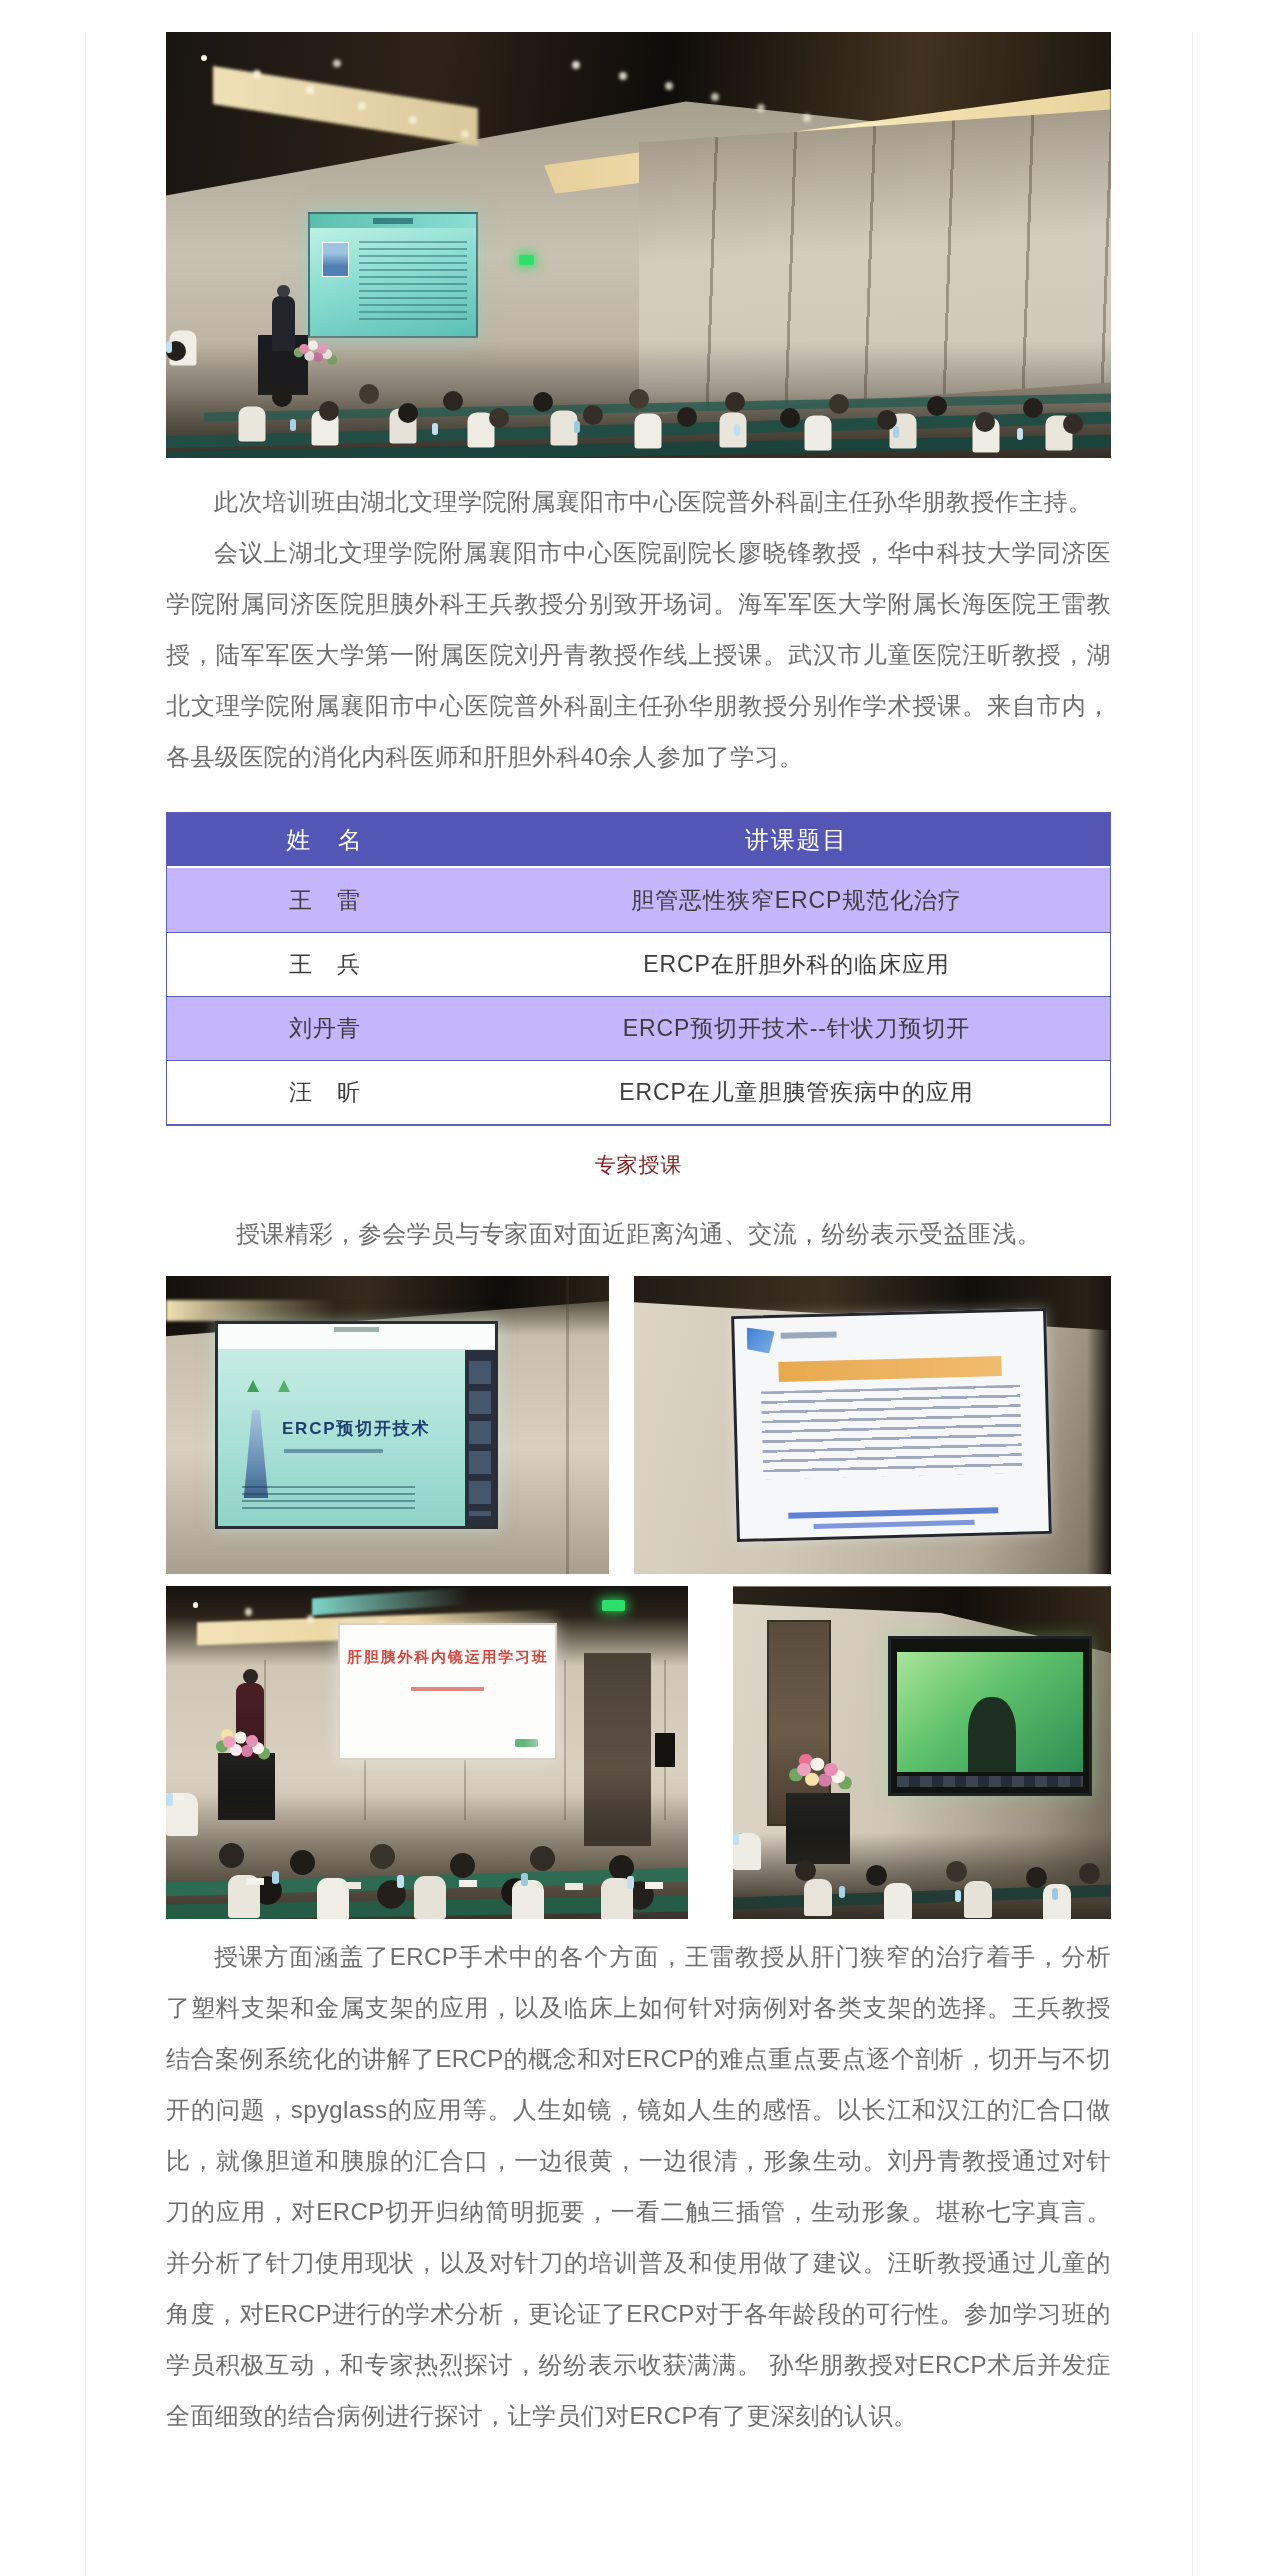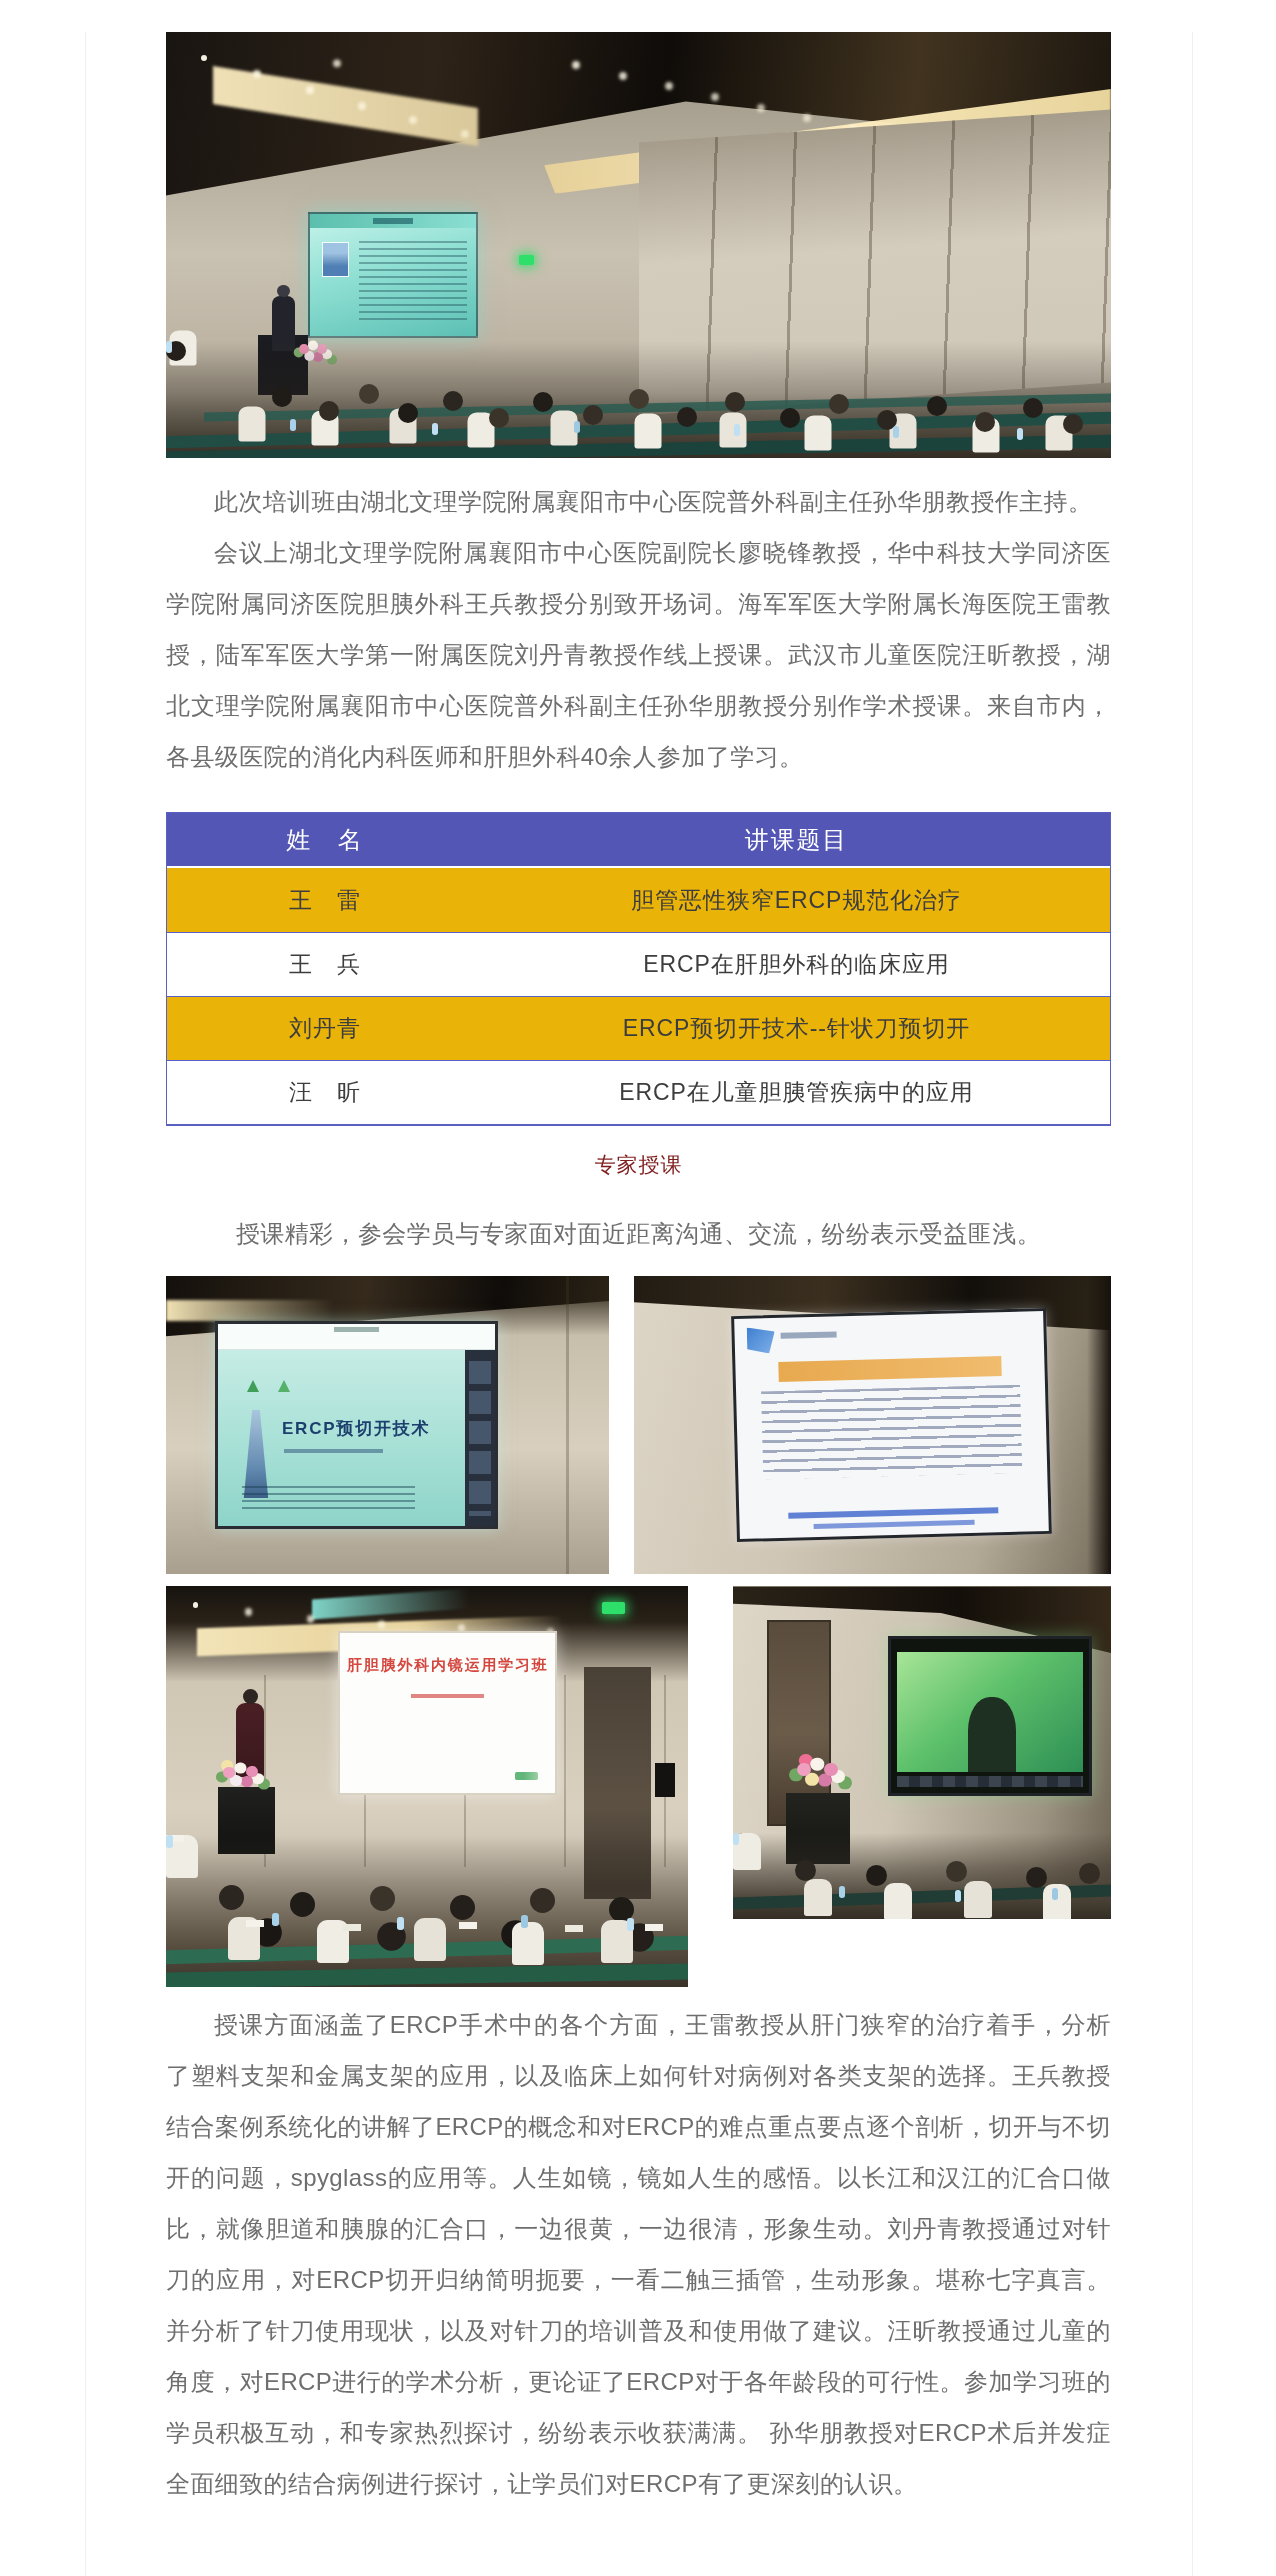--- a/index.html
+++ b/index.html
@@ -36,21 +36,21 @@
     border:1.8px solid #5a5fc4; border-bottom-width:2.7px;
     font-size:23px; color:#3d3d3d;
   }
   table.lecture th {
     background:#5356b4; color:#ffffff; font-weight:normal; font-size:24px;
     height:55px; text-align:center; letter-spacing:1.8px; border-bottom:2.7px solid #ffffff;
   }
   table.lecture td { height:64px; text-align:center; letter-spacing:0.9px; }
   table.lecture .col-name  { width:33.5%; }
   table.lecture .col-topic { width:66.5%; }
-  table.lecture tbody tr.alt  td { background:#eab308; }
+  table.lecture tbody tr.alt  td { background:#c4b5fd; }
   table.lecture tbody tr.plain td { background:#ffffff; }
   table.lecture tbody tr + tr td { border-top:1.8px solid #5a5fc4; }
 
   
   .photo { position:relative; overflow:hidden; background:#c9c2b2; }
   .photo-row { display:flex; justify-content:space-between; }
   .rowA { margin-top:17px; }
   .rowB { margin-top:12.4px; }
 
   
@@ -185,21 +185,21 @@
   .a2-orange { position:absolute; left:14%; top:20%; width:72%; height:9%;
     background:linear-gradient(90deg,#e8a94f,#f0bc6e); }
   .a2-rows { position:absolute; left:8%; top:33%; right:8%; height:40%;
     background:repeating-linear-gradient(180deg, rgba(90,105,140,.55) 0 2.7px, rgba(0,0,0,0) 2.7px 9.8px); }
   .a2-blueline { position:absolute; left:16%; bottom:9%; width:68%; height:5.3px; background:#2f59c7; opacity:.75; }
   .a2-blueline2 { position:absolute; left:24%; bottom:4%; width:52%; height:4.4px; background:#2f59c7; opacity:.6; }
   .a2-darkedge { position:absolute; right:0; top:0; width:5%; height:100%;
     background:linear-gradient(90deg, rgba(20,16,12,0), #17120d); }
 
   
-  .photoB1 { width:522px; height:401px;font-family:Liberation Serif, serif; }
+  .photoB1 { width:522px; height:333px;font-family:Liberation Serif, serif; }
   .b1-wall { position:absolute; inset:0;
     background:linear-gradient(180deg,#16130f 0%,#2a2218 9%,#cfc6b4 24%,#d9d0bf 55%,#b4aa98 100%); }
   .b1-wall:after { content:""; position:absolute; left:0; right:0; top:22%; bottom:30%;
     background:repeating-linear-gradient(90deg, rgba(0,0,0,0) 0 98px, rgba(80,66,48,.3) 98px 100px); }
   .b1-cove { position:absolute; left:6%; top:9%; width:70%; height:7%;
     background:linear-gradient(90deg,#f3e4b8,#e5cf96 60%,rgba(229,207,150,0)); transform:skewY(-2deg); filter:blur(0.9px); }
   .b1-teal { position:absolute; left:28%; top:2%; width:30%; height:5%;
     background:linear-gradient(90deg,#7fd4c8,rgba(127,212,200,0)); transform:skewY(-4deg); filter:blur(0.9px); }
   .b1-lights { position:absolute; left:27px; top:16px; width:5.3px; height:5.3px; border-radius:50%;
     background:rgba(255,252,238,.95);

